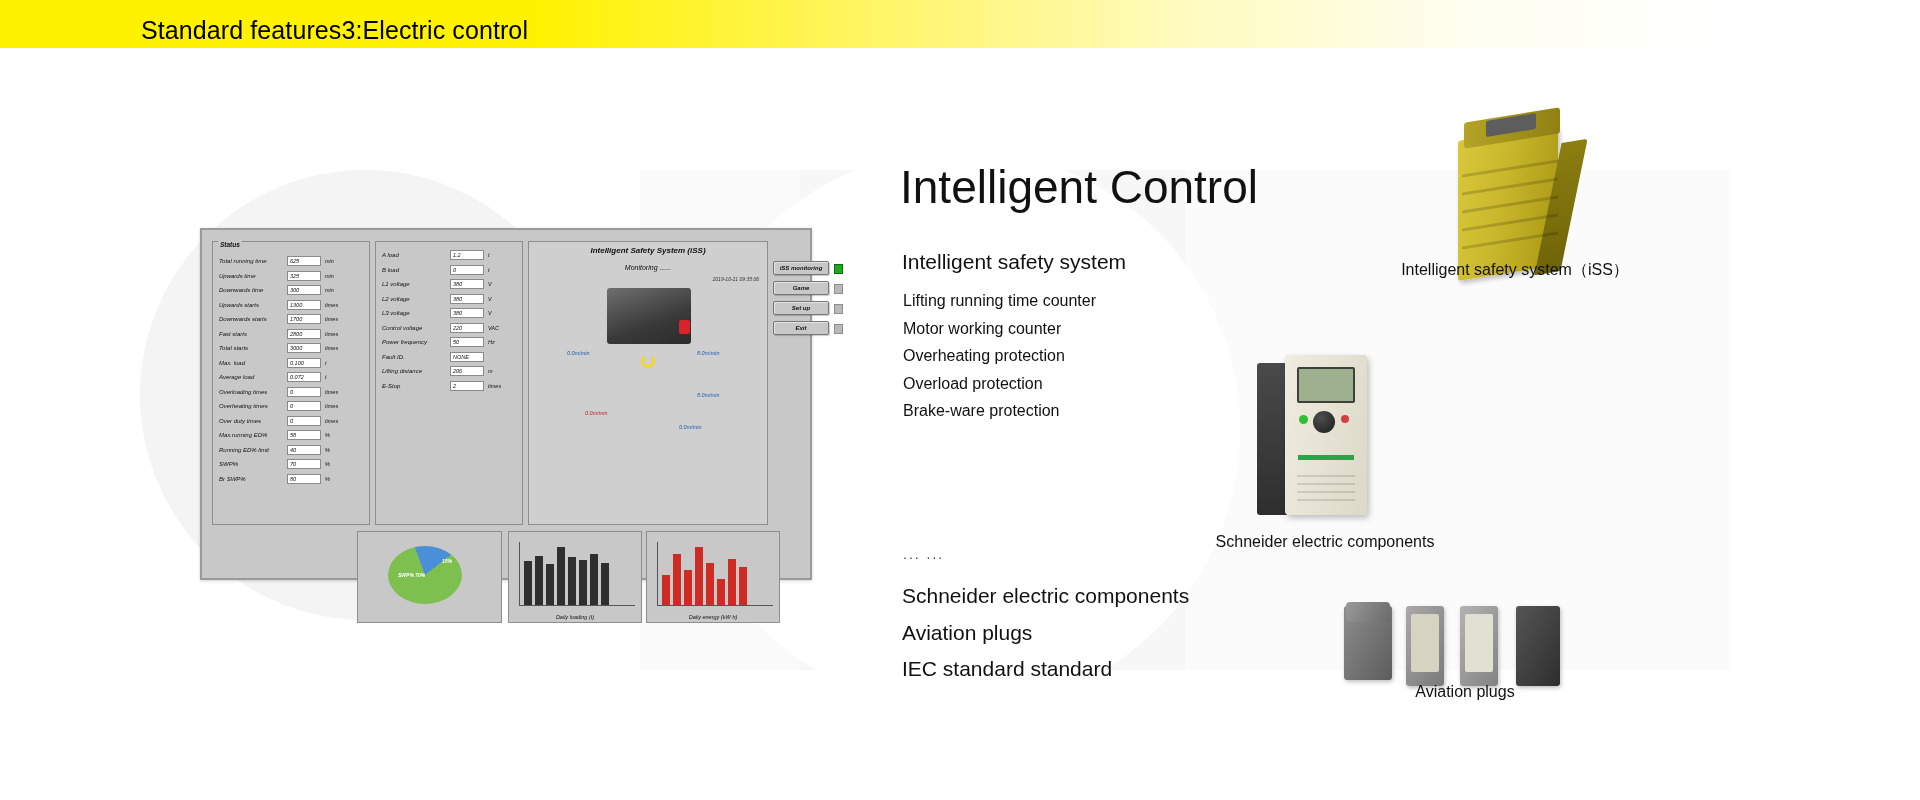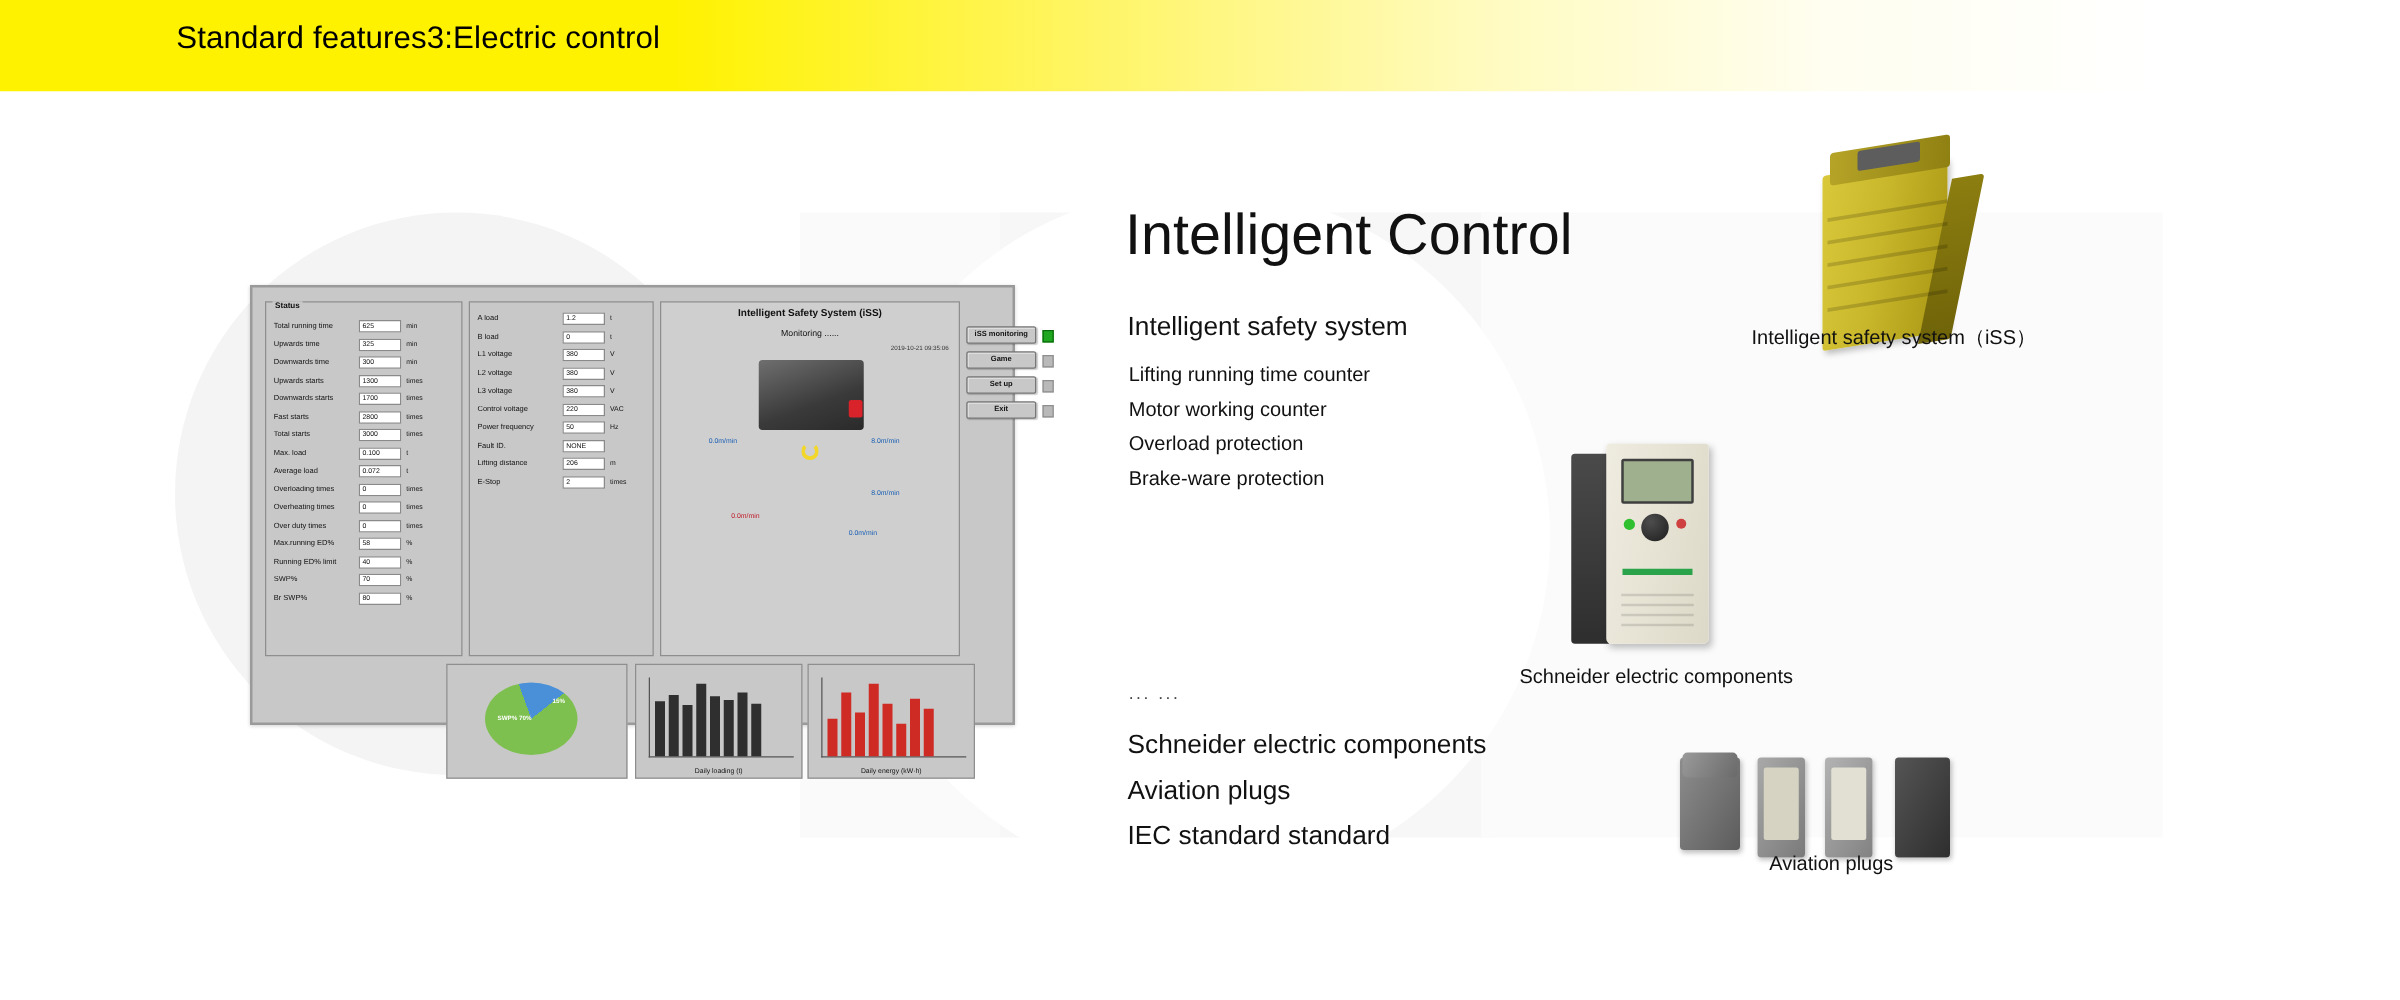--- a/index.html
+++ b/index.html
@@ -5,21 +5,21 @@
   * { margin:0; padding:0; box-sizing:border-box; }
   html,body { width:1920px; height:800px; overflow:hidden; }
   body {
     font-family:"Liberation Sans", sans-serif;
     background:#ffffff;
     position:relative;
   }
 
   
   .banner {
-    position:absolute; left:0; top:0; width:1920px; height:73px;
+    position:absolute; left:0; top:0; width:1920px; height:48px;
     background:linear-gradient(to right, #fff200 0%, #fff200 28%, #fff568 46%, #fffbc0 62%, #fffef0 76%, #ffffff 90%);
   }
   .banner-title {
     position:absolute; left:141px; top:16px;
     font-size:25px; color:#000; white-space:nowrap;
     letter-spacing:0.1px;
   }
 
   
   .bg-circle {
@@ -49,21 +49,21 @@
     background:#ffffff;
   }
 
   
   .hmi {
     position:absolute; left:200px; top:228px;
     width:612px; height:352px;
     background:#c8c8c8;
     border:2px solid #9a9a9a;
     box-shadow:0 1px 3px rgba(0,0,0,.18);
-    font-size:6px; color:#111;
+    font-size:6px; color:#111;font-style:italic;
   }
   .hmi-inner { position:absolute; inset:5px; }
 
   .grp {
     position:absolute;
     border:1px solid #8e8e8e;
     background:#c8c8c8;
   }
   .grp-label {
     position:absolute; top:-1px; left:5px;
@@ -445,20 +445,21 @@
     </div>
 
   </div>
 </div>
 
 <div class="headline">Intelligent Control</div>
 <div class="subhead">Intelligent safety system</div>
 <div class="feat-list" id="feat-list">
     <div class="feat">Lifting running time counter</div>
     <div class="feat">Motor working counter</div>
+    <div class="feat">Overheating protection</div>
     <div class="feat">Overload protection</div>
     <div class="feat">Brake-ware protection</div>
   </div>
 <div class="ellipsis">... ...</div>
 <div class="big-list" id="big-list">
     <div class="big">Schneider electric components</div>
     <div class="big">Aviation plugs</div>
     <div class="big">IEC standard standard</div>
   </div>
 

